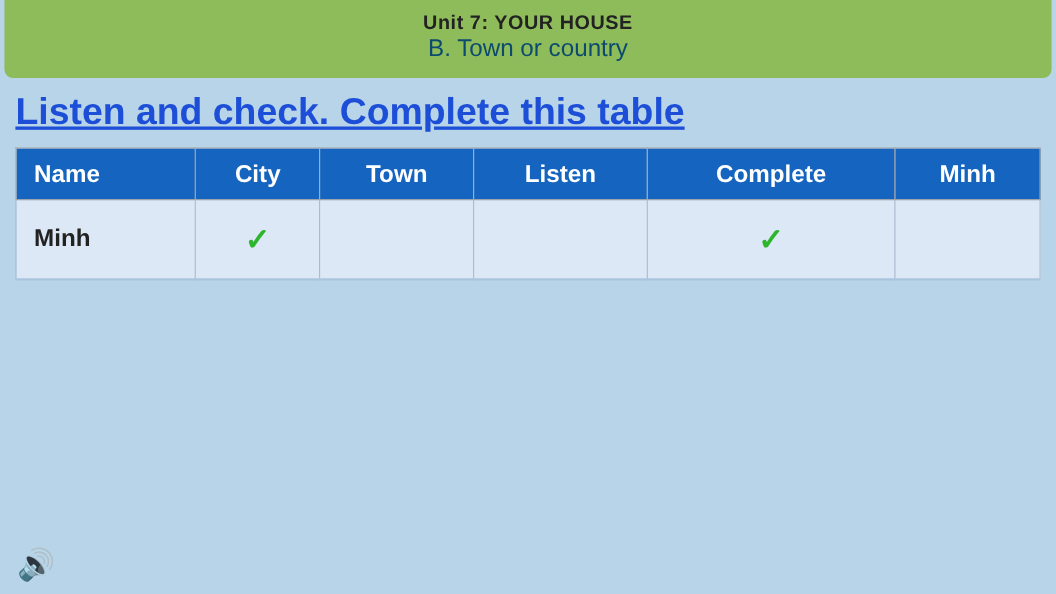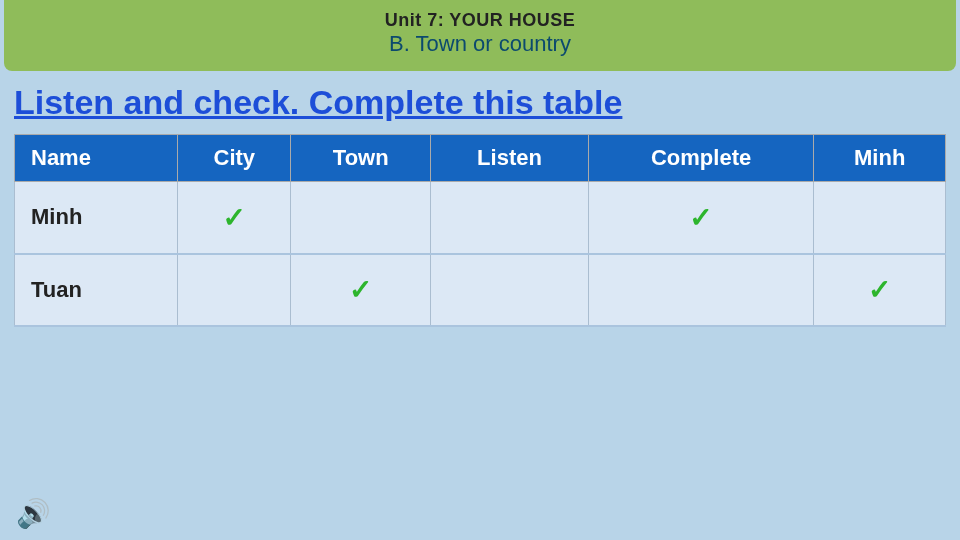--- a/index.html
+++ b/index.html
@@ -128,25 +128,17 @@
     </thead>
     <tbody id="table-body">
     <tr>
           <td>Minh</td>
           <td><span class="check">✓</span></td>
           <td></td>
           <td></td>
           <td><span class="check">✓</span></td>
           <td></td>
         </tr>
-        <tr>
-          <td>Tuan</td>
-          <td></td>
-          <td><span class="check">✓</span></td>
-          <td></td>
-          <td></td>
-          <td><span class="check">✓</span></td>
-        </tr>
       </tbody>
   </table>
 </div>
 
 <div class="speaker-icon">🔊</div>
 
 </body></html>

